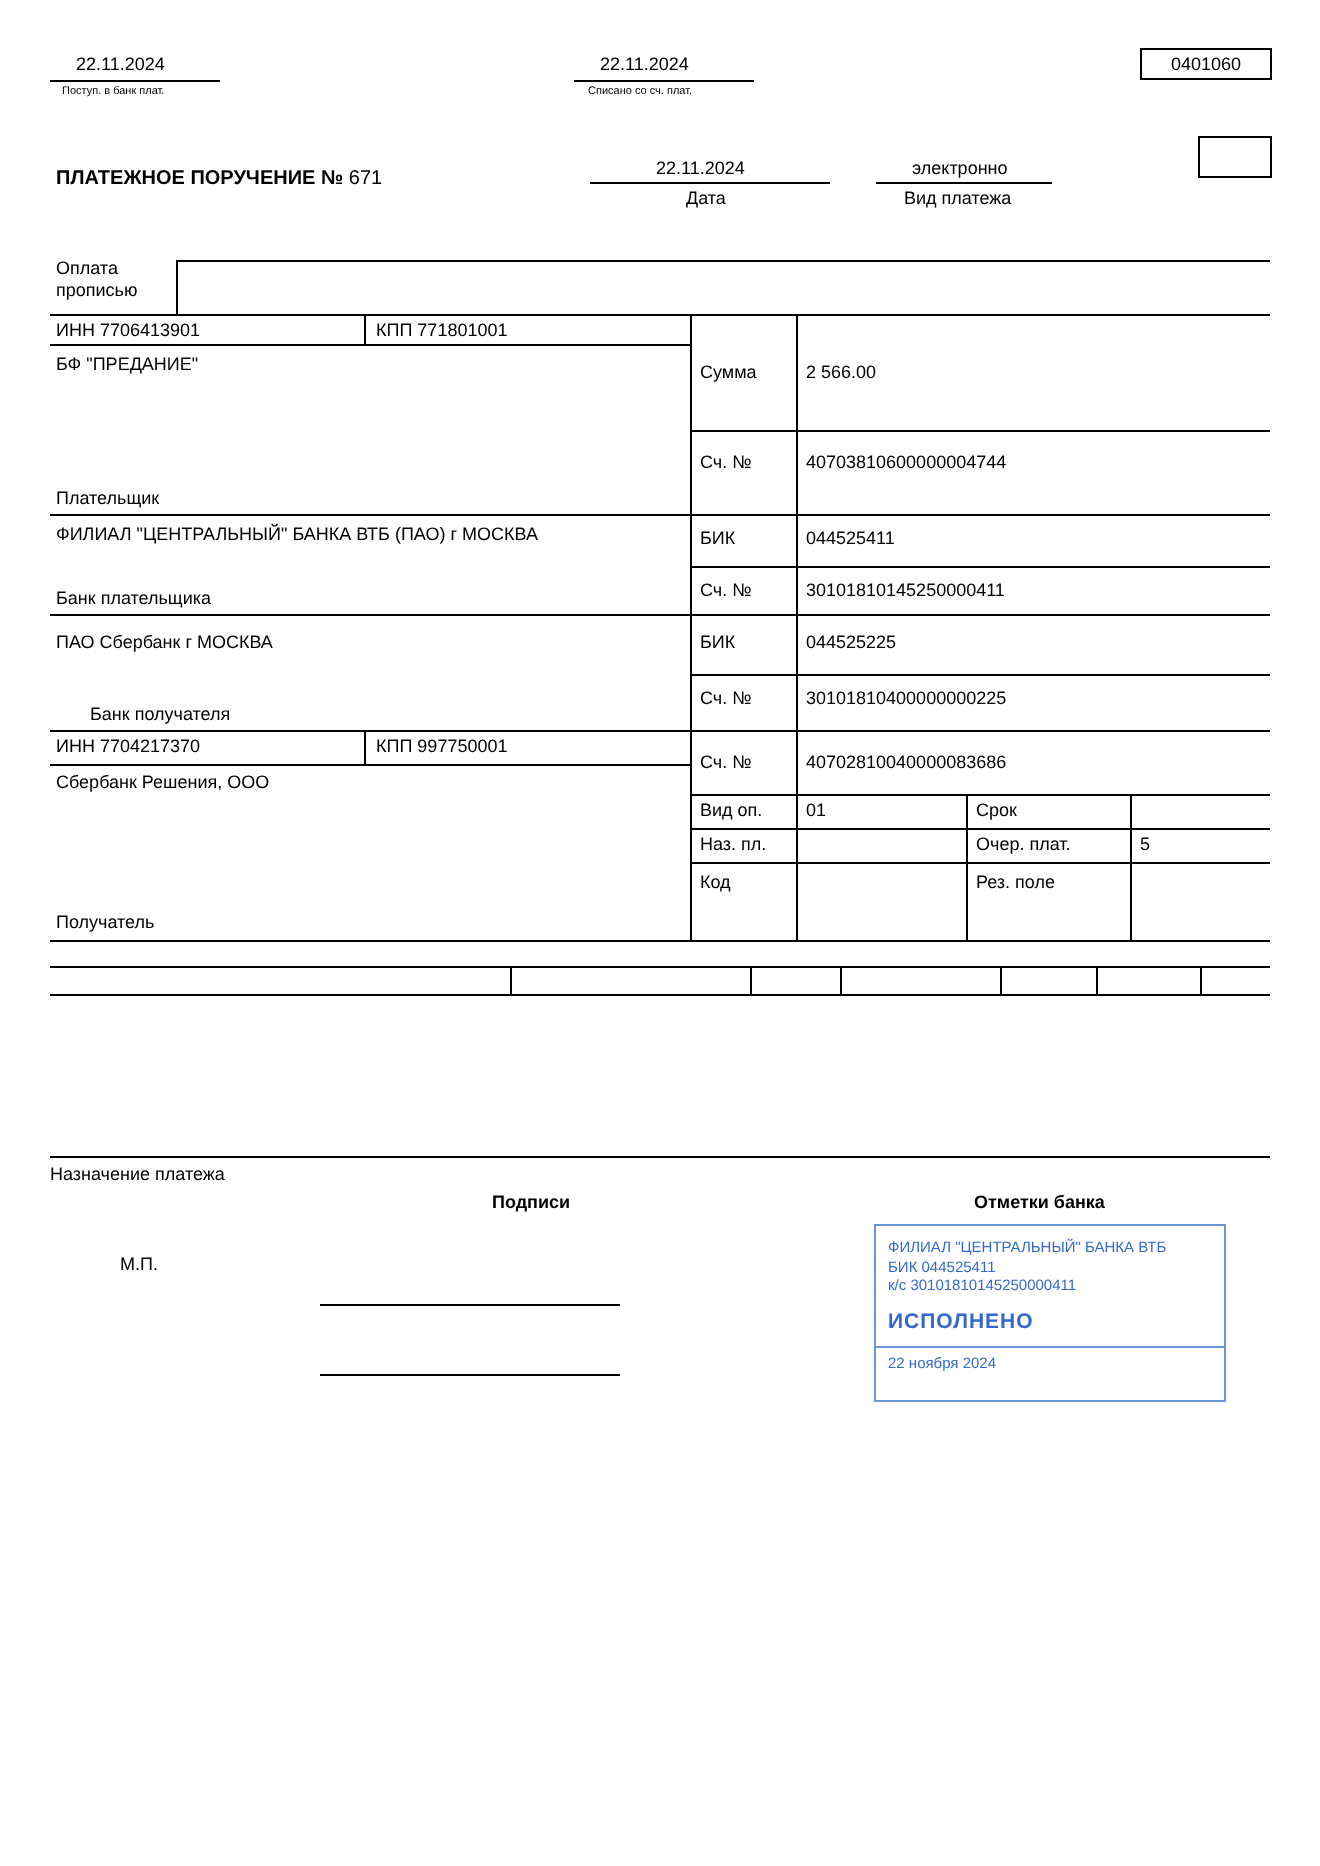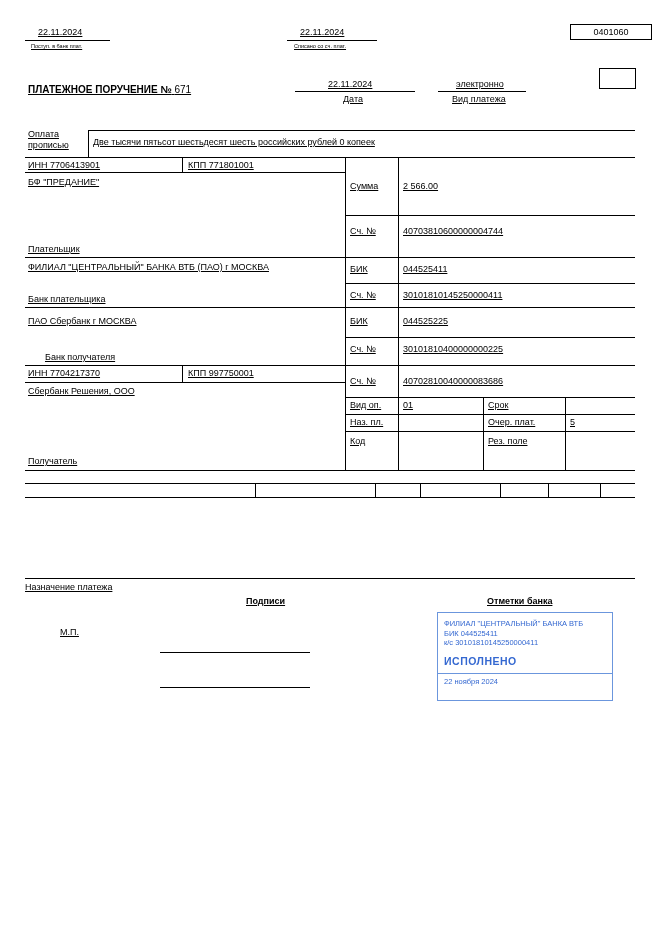--- a/index.html
+++ b/index.html
@@ -1,21 +1,21 @@
 <!DOCTYPE html>
 <html><head>
 <meta charset="utf-8">
 <style>
   * { margin:0; padding:0; box-sizing:border-box; }
   html,body { background:#fff; }
   .page {
     position:relative; width:660px; height:933px; background:#ffffff;
     font-family:"Liberation Sans", sans-serif; color:#000; overflow:hidden;
   }
-  .t { position:absolute; font-size:9px; line-height:11px; white-space:nowrap;text-decoration:underline; }
+  .t { position:absolute; font-size:9px; line-height:11px; white-space:nowrap; }
   .pre { white-space:pre; }
   .wrap { white-space:normal; }
   .tiny { font-size:5.5px; line-height:7px; }
   .bold { font-weight:bold; }
   .big { font-size:10px; }
   .hline { position:absolute; height:1px; background:#000; }
   .vline { position:absolute; width:1px; background:#000; }
   .box { position:absolute; border:1px solid #000; }
   .code-box { display:flex; align-items:center; justify-content:center; font-size:9px; }
   .stamp {
@@ -32,41 +32,40 @@
 <div class="page">
 
   <span class="t" style="left:38px; top:27px;">22.11.2024</span>
   <div class="hline" style="left:25px; top:40px; width:85px;"></div>
   <span class="t tiny" style="left:31px; top:43px;">Поступ. в банк плат.</span>
 
   <span class="t" style="left:300px; top:27px;">22.11.2024</span>
   <div class="hline" style="left:287px; top:40px; width:90px;"></div>
   <span class="t tiny" style="left:294px; top:43px;">Списано со сч. плат.</span>
 
-  <div class="box code-box" style="left:570px; top:24px; width:82px; height:16px;">
+  <div class="box code-box" style="left:570px; top:24px; width:66px; height:16px;">
     <span>0401060</span>
   </div>
 
   <span class="t big" style="left:28px; top:84px;">
     <span class="bold">ПЛАТЕЖНОЕ ПОРУЧЕНИЕ №</span>
     <span>671</span>
   </span>
 
   <span class="t" style="left:328px; top:79px;">22.11.2024</span>
   <div class="hline" style="left:295px; top:91px; width:120px;"></div>
   <span class="t" style="left:343px; top:94px;">Дата</span>
 
   <span class="t" style="left:456px; top:79px;">электронно</span>
   <div class="hline" style="left:438px; top:91px; width:88px;"></div>
   <span class="t" style="left:452px; top:94px;">Вид платежа</span>
 
   <div class="box" style="left:599px; top:68px; width:37px; height:21px;"></div>
 
   <span class="t wrap" style="left:28px; top:129px; width:58px;">Оплата прописью</span>
-  <span class="t" style="left:93px; top:137px;">Две тысячи пятьсот шестьдесят шесть российских рублей 0 копеек</span>
   <div class="hline" style="left:88px; top:130px; width:547px;"></div>
   <div class="vline" style="left:88px; top:130px; height:27px;"></div>
   <div class="hline" style="left:25px; top:157px; width:610px;"></div>
 
   <span class="t" style="left:28px; top:160px;">ИНН 7706413901</span>
   <span class="t" style="left:188px; top:160px;">КПП 771801001</span>
   <div class="vline" style="left:182px; top:157px; height:15px;"></div>
   <div class="hline" style="left:25px; top:172px; width:320px;"></div>
   <span class="t" style="left:28px; top:177px;">БФ "ПРЕДАНИЕ"</span>
   <span class="t" style="left:28px; top:244px;">Плательщик</span>

